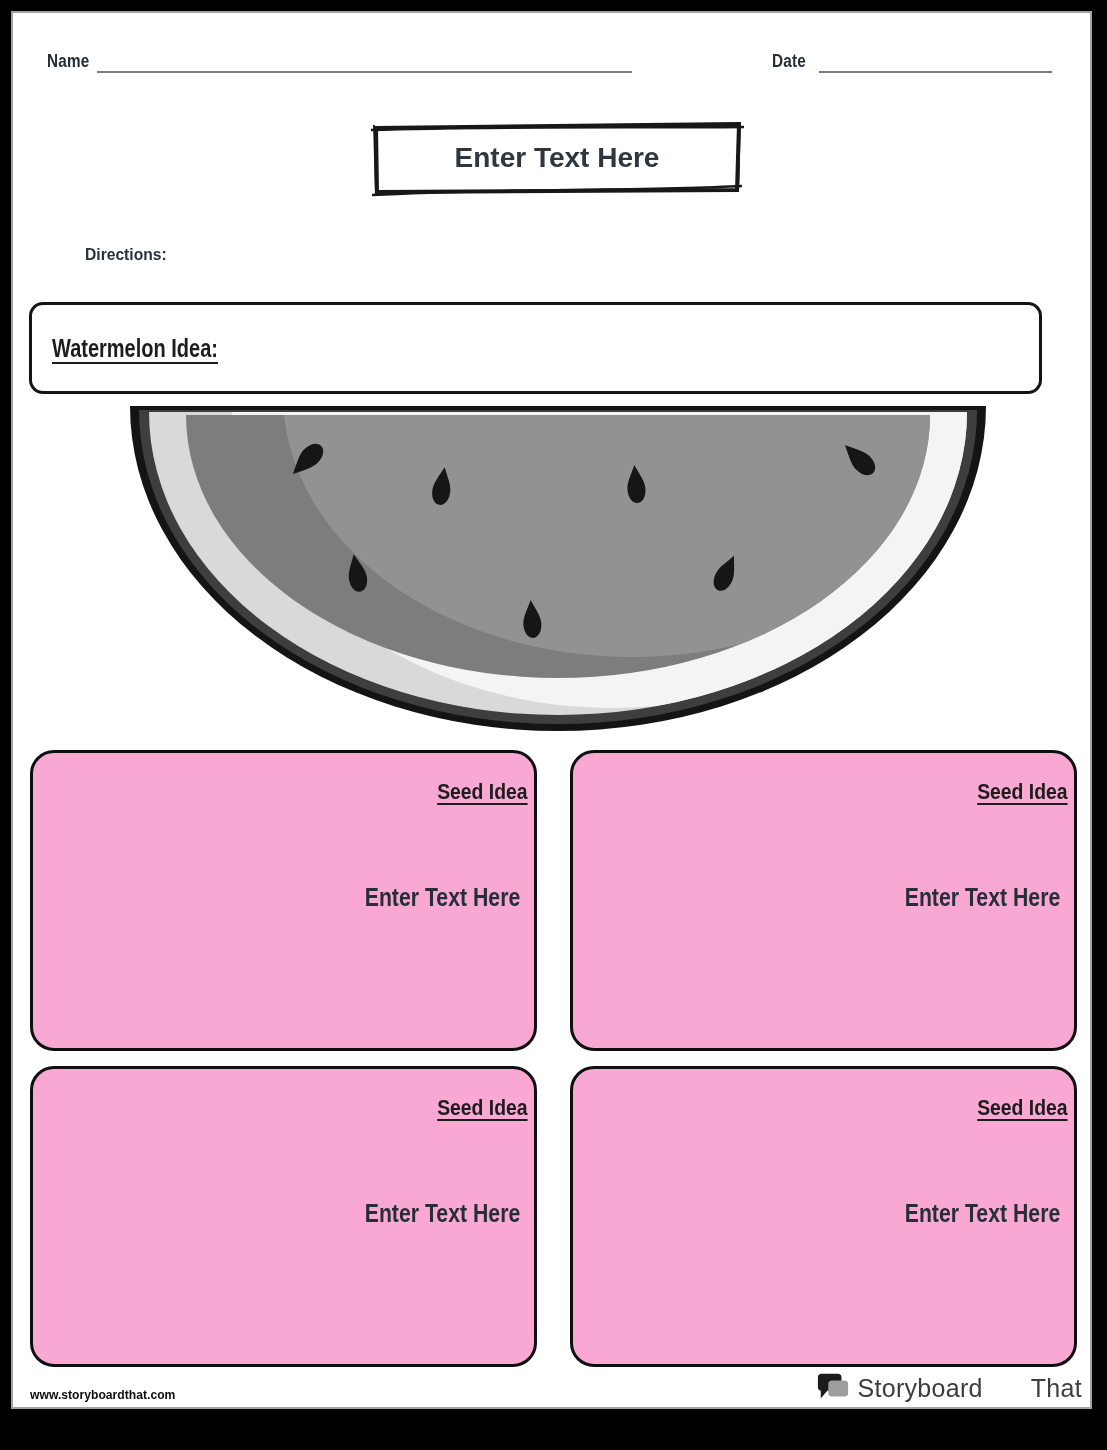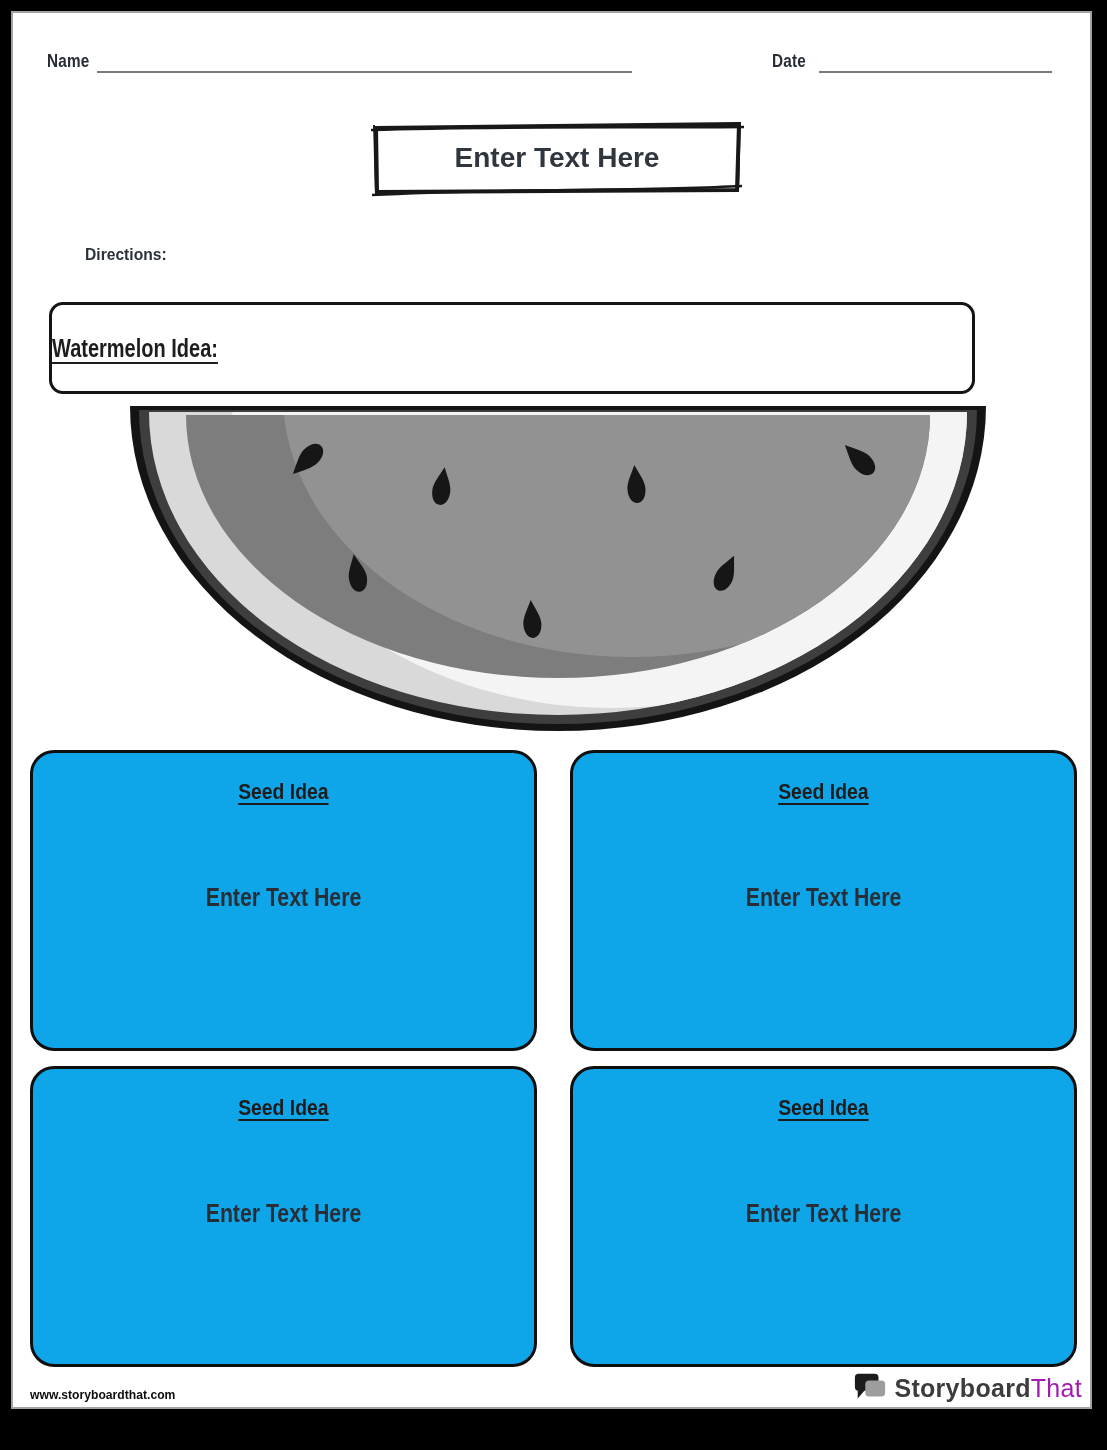--- a/index.html
+++ b/index.html
@@ -33,37 +33,37 @@
     font-size:28px; font-weight:bold; color:#2f363d;
   }
   
   .directions {
     position:absolute; left:72px; top:232px;
     font-size:17px; font-weight:bold; color:#2b313a;
     transform:scaleX(.92); transform-origin:left top;
   }
   
   .idea-box {
-    position:absolute; left:36px; top:289px; width:926px; height:92px;
+    position:absolute; left:16px; top:289px; width:1013px; height:92px;
     border:3px solid #141414; border-radius:14px; background:#fff;
-    display:flex; align-items:center; 
+    display:flex; align-items:center; padding-left:20px;
   }
   .idea-label {
     font-size:25px; font-weight:bold; color:#1d1d1d;
     text-decoration:underline; text-decoration-thickness:2px; text-underline-offset:5px;
     transform:scaleX(.8); transform-origin:left center;
     white-space:nowrap;
   }
   
   .melon { position:absolute; left:99px; top:387px; width:880px; height:340px; }
   
   .seed-box {
     position:absolute; width:507px; height:301px;
-    border:3px solid #0f0f0f; border-radius:24px; background:#0ea5e9;
-    display:flex; flex-direction:column; align-items:center;
+    border:3px solid #0f0f0f; border-radius:24px; background:#f9a8d4;
+    display:flex; flex-direction:column; align-items:flex-end;
   }
   .seed-box.tl { left:17px;  top:737px; }
   .seed-box.tr { left:557px; top:737px; }
   .seed-box.bl { left:17px;  top:1053px; }
   .seed-box.br { left:557px; top:1053px; }
   .seed-title {
     margin-top:26px;
     font-size:22px; font-weight:bold; color:#1c1c1c;
     text-decoration:underline; text-decoration-thickness:2px; text-underline-offset:4px;
     transform:scaleX(.88); transform-origin:center top;
@@ -77,22 +77,22 @@
   .footer-url {
     position:absolute; left:17px; top:1374px;
     font-size:13.5px; font-weight:bold; color:#0d0d0d;
     transform:scaleX(.9); transform-origin:left top;
   }
   .logo {
     position:absolute; right:8px; top:1356px; height:38px;
     display:flex; align-items:center; gap:7px;
   }
   .logo-text { font-size:25px; letter-spacing:.3px; white-space:nowrap; }
-  .logo-part1 { color:#3c3c3c;font-weight:bold; }
-  .logo-part2 { color:#a21caf; }
+  .logo-part1 { color:#3c3c3c; }
+  .logo-part2 { color:#404040;margin-left:48px; }
 </style>
 </head>
 <body>
 
 <div class="page">
 
   <span class="hdr-label" style="left:34px; top:38px;">Name</span>
   <div class="rule" style="left:84px; top:58px; width:535px;"></div>
 
   <span class="hdr-label" style="left:759px; top:38px;">Date</span>

